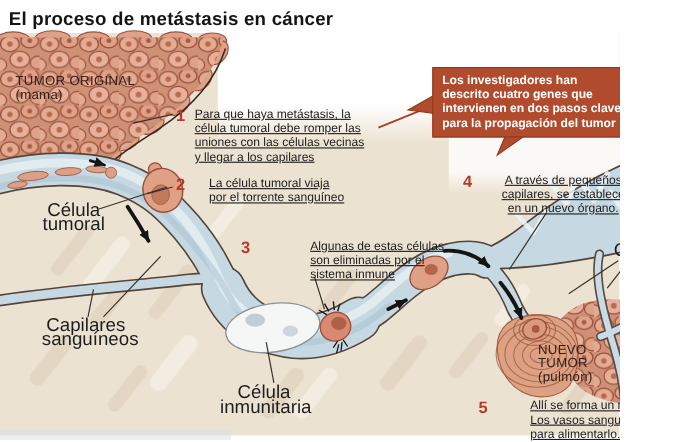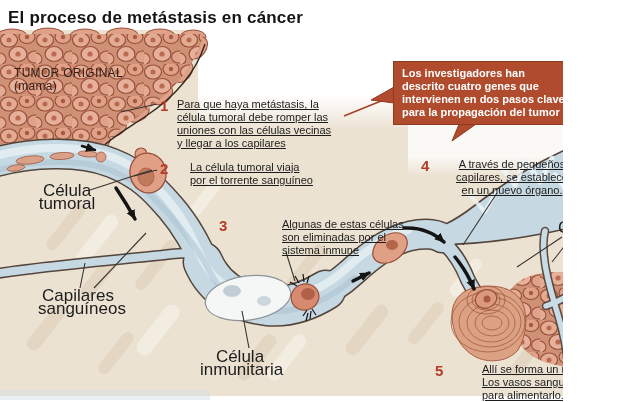--- a/index.html
+++ b/index.html
@@ -250,14 +250,17 @@
 tumoral</div>
 
   <div class="txt lbl" style="left:38px;top:289px;width:80px;">Capilares
 sanguíneos</div>
 
   <div class="txt lbl" style="left:200px;top:350px;width:80px;">Célula
 inmunitaria</div>
 
   <div class="txt lbl" style="left:558px;top:221px;width:60px;text-align:left;">Capilares</div>
 
+  <div class="txt tumor-lbl" style="left:489px;top:312px;width:80px;line-height:12px;">NUEVO
+TUMOR
+(pulmón)</div>
 
 </div>
 
 </body></html>

